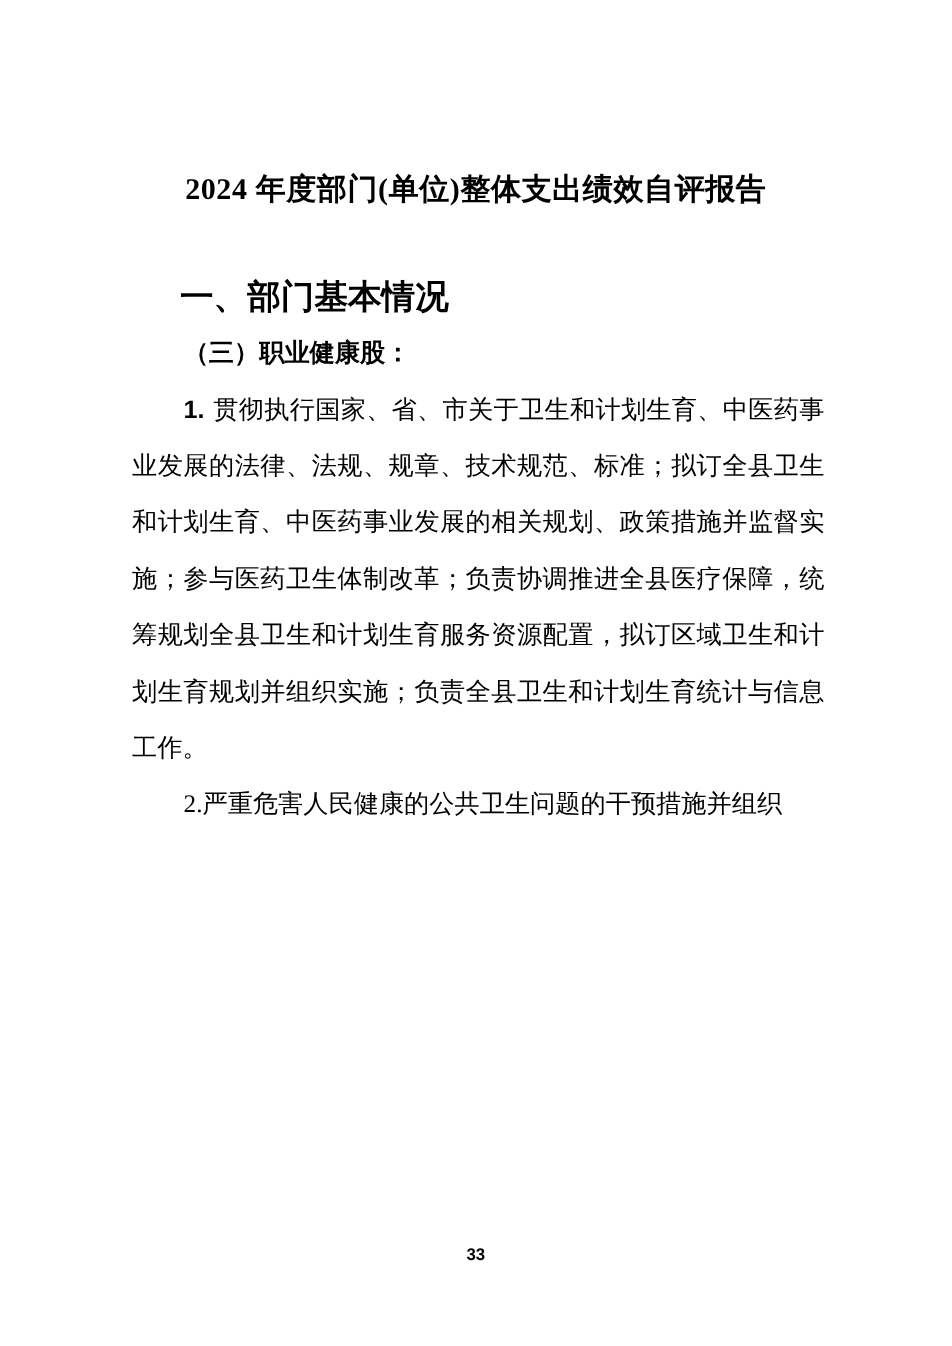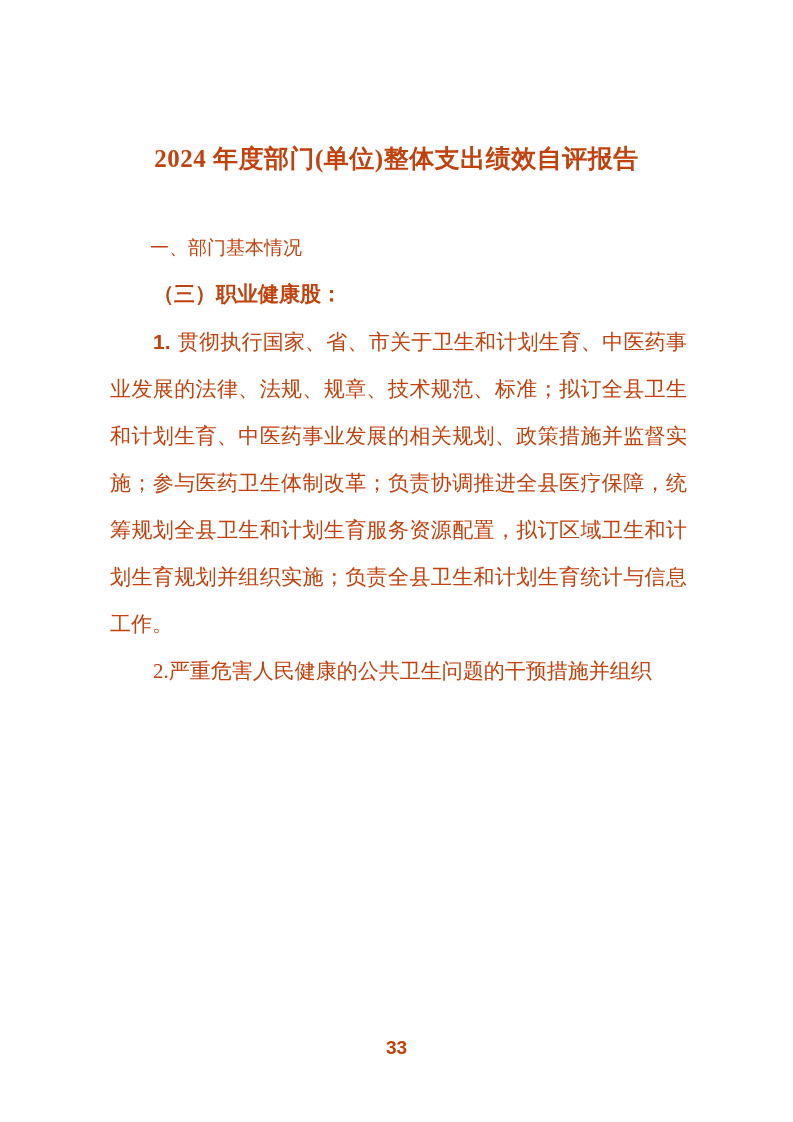--- a/index.html
+++ b/index.html
@@ -2,21 +2,21 @@
 <html><head>
 <meta charset="utf-8">
 <style>
   * { margin: 0; padding: 0; box-sizing: border-box; }
   html, body { background: #ffffff; }
   .page {
     position: relative;
     width: 793px;
     height: 1122px;
     background: #ffffff;
-    color: #c2410c;
+    color: #000000;
     overflow: hidden;
     font-family: "Liberation Serif", "DejaVu Serif", serif;
   }
   .doc-title {
     position: absolute;
     top: 139px;
     left: 0;
     width: 100%;
     text-align: center;
     font-size: 25px;
@@ -29,22 +29,22 @@
     position: absolute;
     left: 110px;
     top: 224px;
     width: 577px;
     font-size: 21px;
     line-height: 47px;
     text-align: justify;
     text-justify: inter-character;
   }
   .sec-heading {
-    font-size: 19px;
-    font-weight: normal;
+    font-size: 28px;
+    font-weight: bold;
     line-height: 47px;
     text-indent: 40px;
     text-align: left;
     font-family: "Liberation Sans", "DejaVu Sans", sans-serif;
   }
   .para {
     text-indent: 43px;
     margin: 0;
   }
   .para .lead { font-weight: bold; }
@@ -52,21 +52,21 @@
     font-weight: bold;
     font-family: "Liberation Sans", "DejaVu Sans", sans-serif;
     margin-right: 7px;
   }
   .page-number {
     position: absolute;
     top: 1037px;
     left: 0;
     width: 100%;
     text-align: center;
-    font-size: 19px;
+    font-size: 14px;
     font-weight: bold;
     font-family: "Liberation Sans", "DejaVu Sans", sans-serif;
   }
 </style>
 </head>
 <body>
 
 <div class="page">
 
   <h1 class="doc-title">2024 年度部门(单位)整体支出绩效自评报告</h1>

